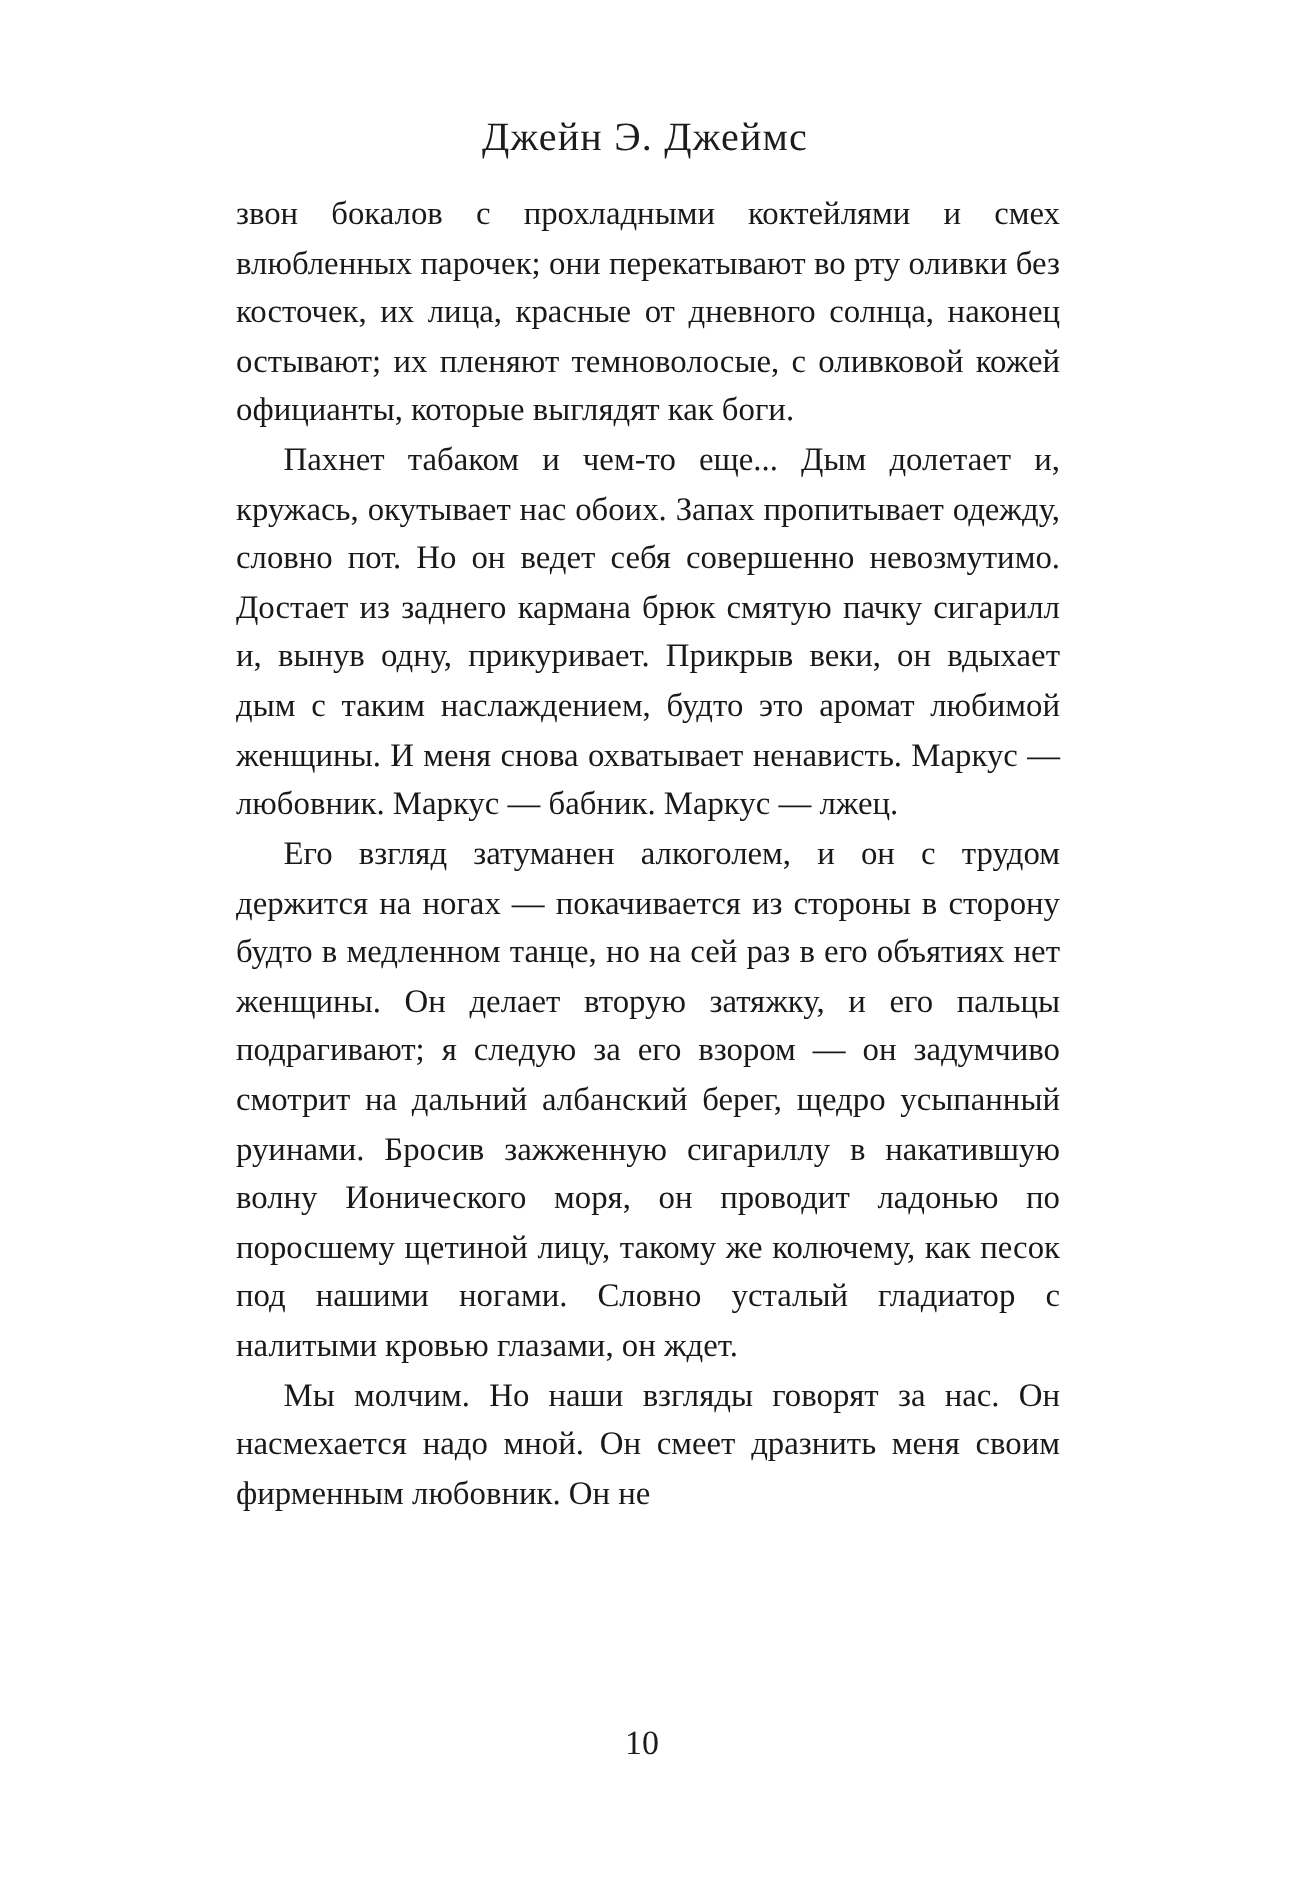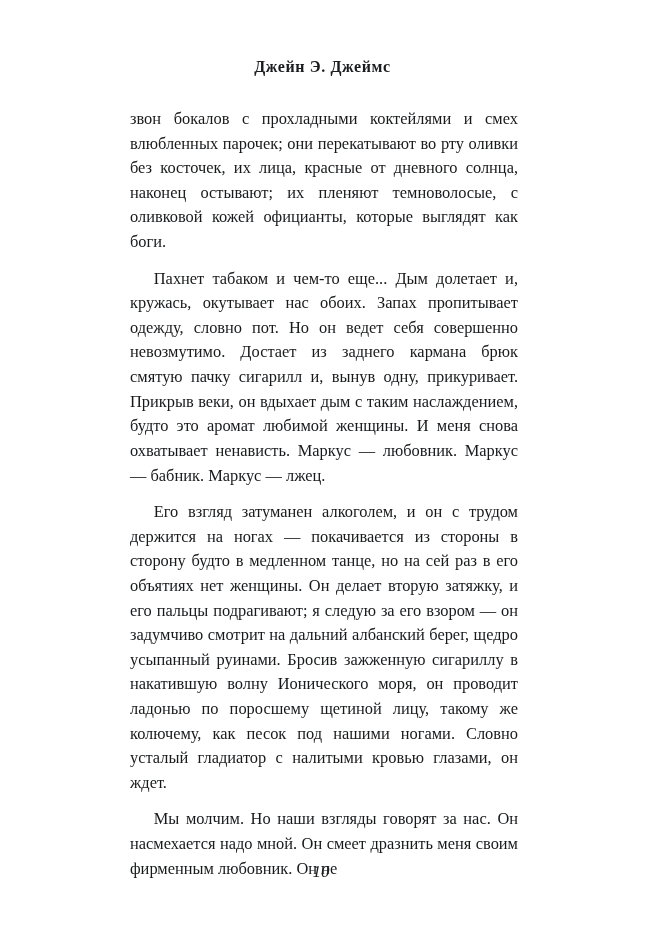--- a/index.html
+++ b/index.html
@@ -21,54 +21,53 @@
     box-sizing: border-box;
     padding: 0;
     background: #ffffff;
   }
   .running-head {
     position: absolute;
     top: 58px;
     left: 0;
     width: 645px;
     text-align: center;
-    font-size: 16px;
-    font-weight: bold;
+    font-size: 20px;
+    font-weight: normal;
     letter-spacing: 0.6px;
     color: #1a1c1e;
   }
   .text-block {
     position: absolute;
     top: 95px;
     left: 118px;
     width: 412px;
     font-size: 16.4px;
     line-height: 1.5;
     text-align: justify;
     text-justify: inter-word;
     color: #17191b;
     hyphens: manual;
   }
   .text-block p {
-    margin: 12px;
+    margin: 0;
   }
   .text-block p.indent {
     text-indent: 1.45em;
   }
   .text-block p.noindent {
     text-indent: 0;
   }
   .folio {
     position: absolute;
     top: 862px;
     left: 0;
     width: 642px;
     text-align: center;
     font-size: 17px;
-    font-style: italic;
     color: #1a1c1e;
   }
 </style>
 </head>
 <body>
 
 <div class="page">
 
   <div class="running-head">Джейн Э. Джеймс</div>
 

